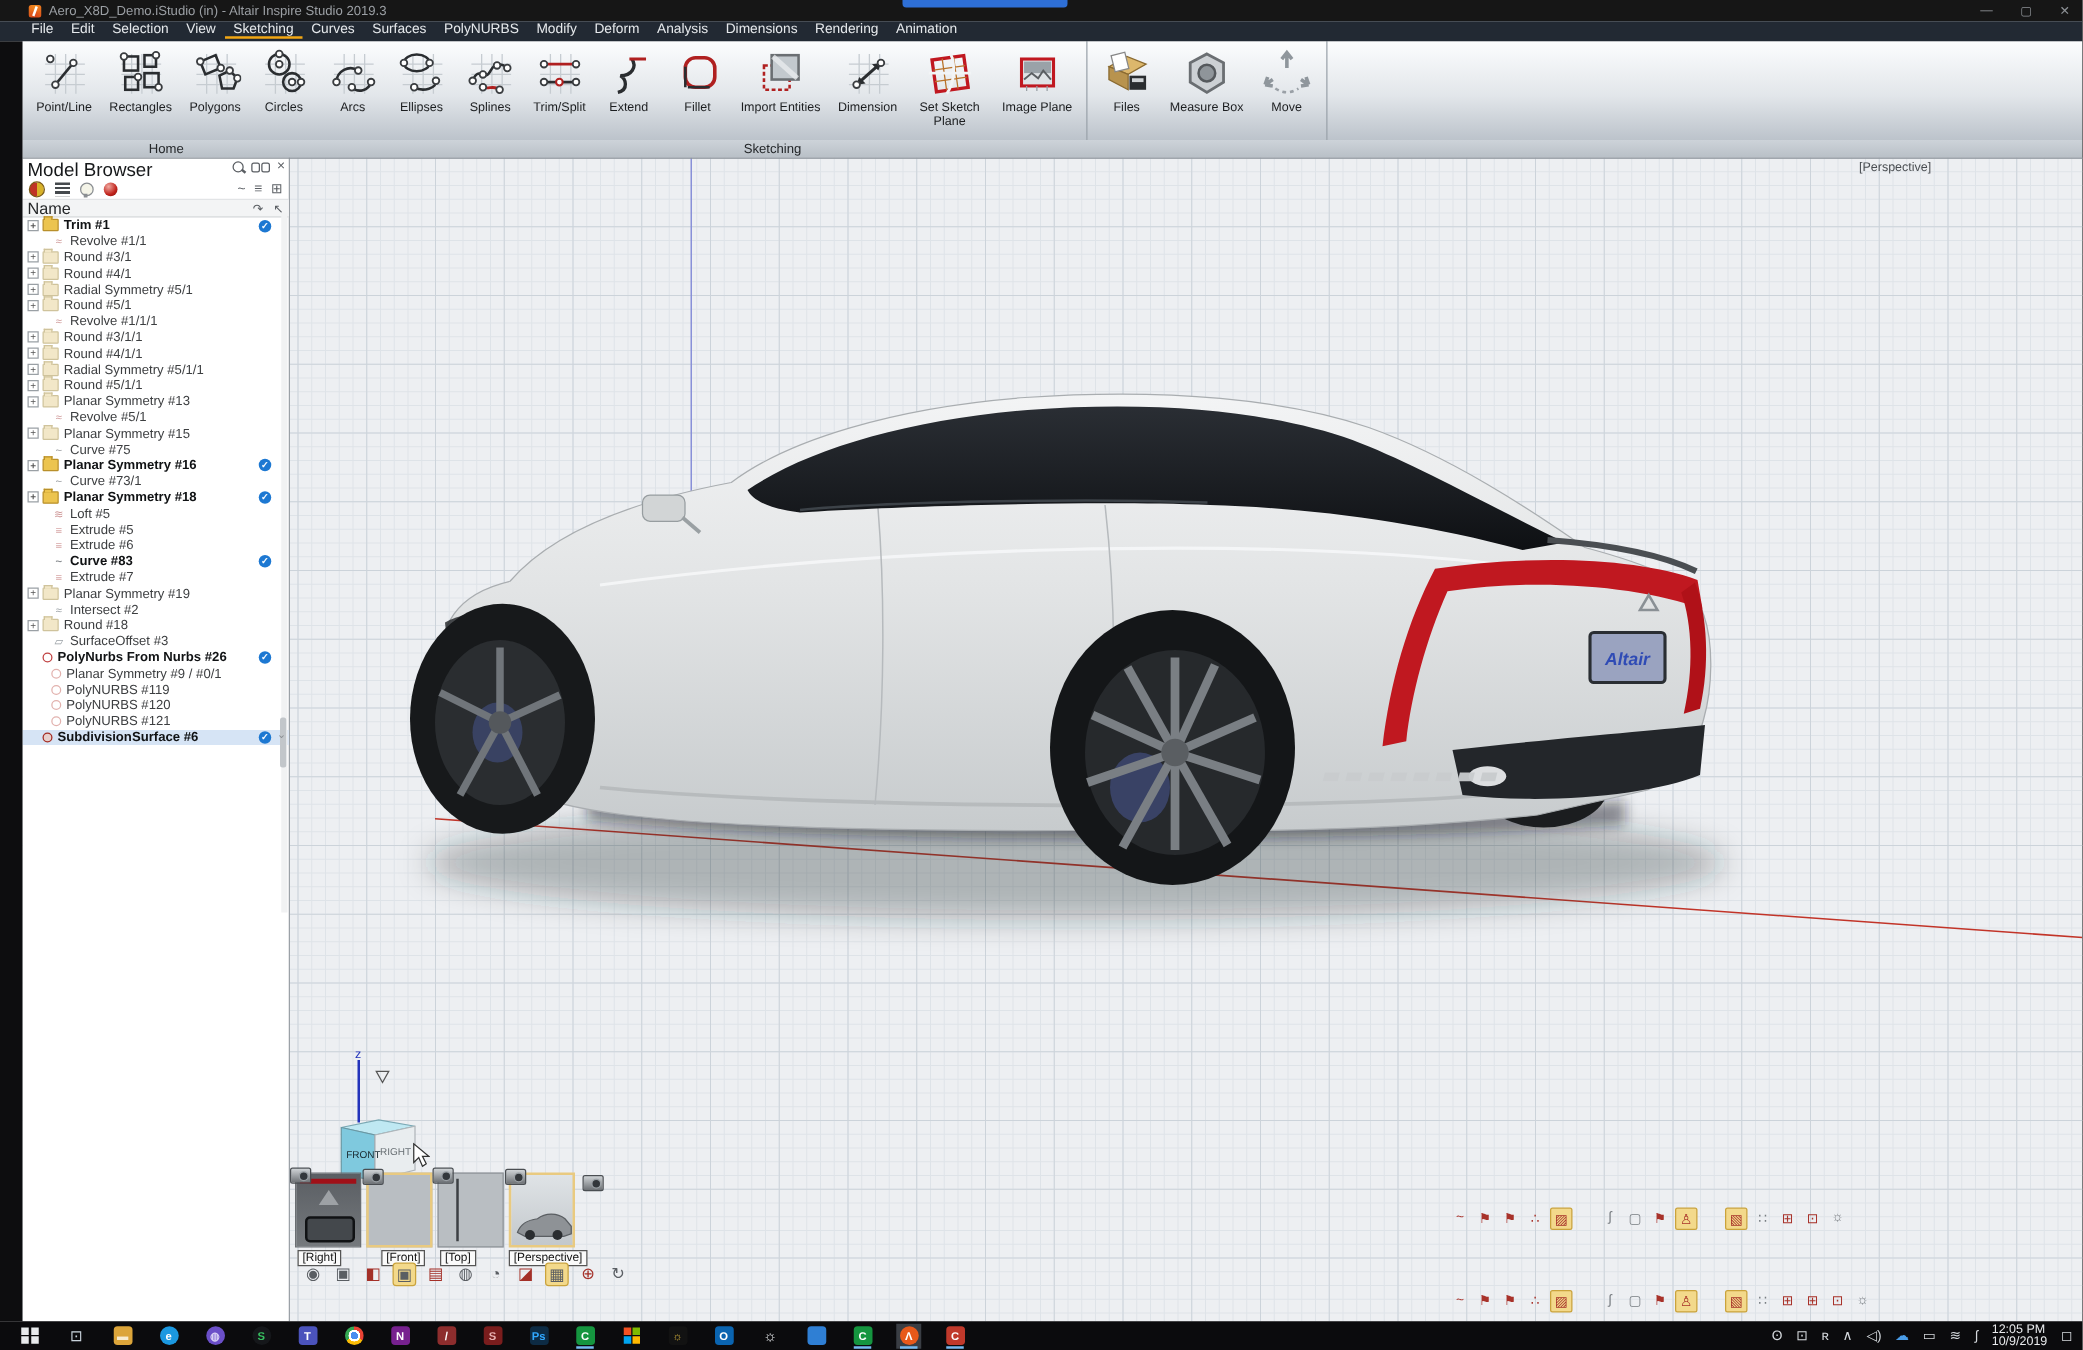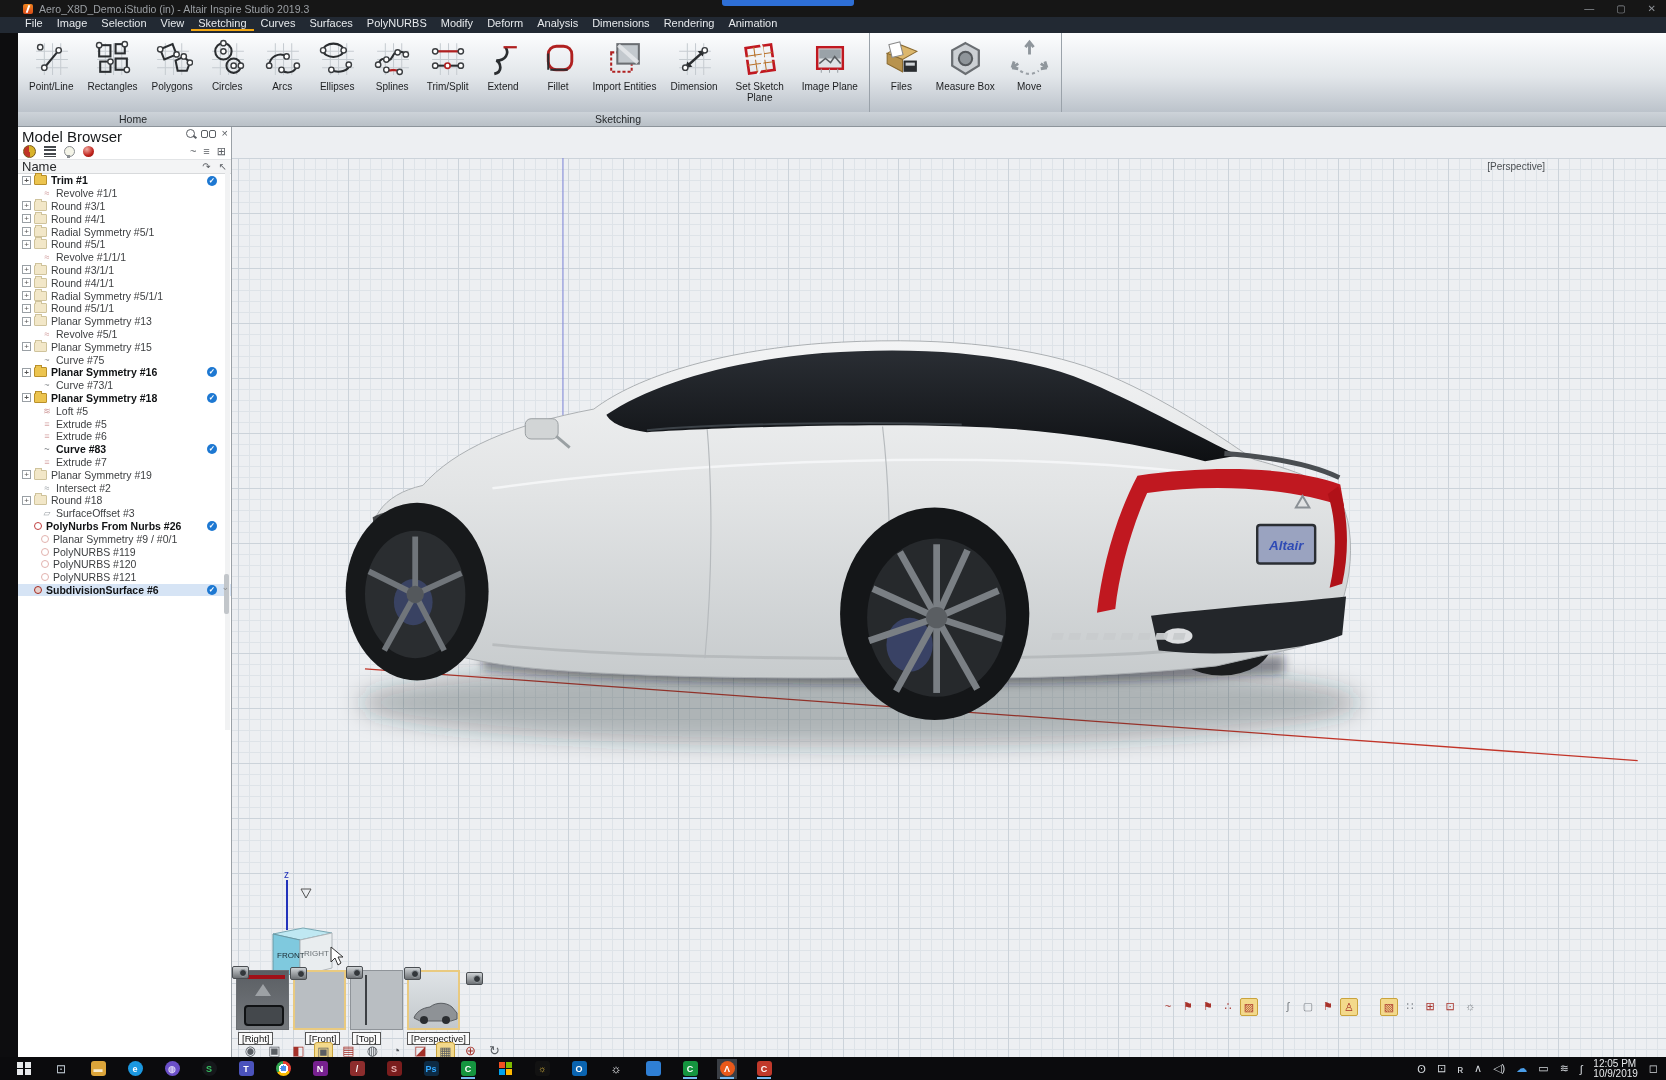--- a/index.html
+++ b/index.html
@@ -22,21 +22,21 @@
   .rtool{display:flex;flex-direction:column;align-items:center;padding:5px 7px 0;}
   .rtool svg{width:41px;height:41px;display:block;}
   .rlabel{font-size:10px;color:#1c1e20;line-height:11px;margin-top:2px;text-align:center;white-space:nowrap;}
   .rlabel.wrap{white-space:normal;max-width:56px;}
   .tabrow{position:absolute;top:112px;left:18px;right:0;height:14px;background:linear-gradient(#cdd3d9,#b9c0c7);border-bottom:1px solid #8d949b;z-index:50;text-align:center;}
   .tabcell{position:absolute;top:0;height:14px;display:flex;align-items:center;justify-content:center;font-size:10.5px;color:#24272a;}
   
   .viewport{position:absolute;left:18px;top:126px;right:0;bottom:23px;background-color:#edeff2;
     background-image:linear-gradient(#ccd3da 1px,transparent 1px),linear-gradient(90deg,#ccd3da 1px,transparent 1px),
       linear-gradient(#dee3e8 1px,transparent 1px),linear-gradient(90deg,#dee3e8 1px,transparent 1px);
-    background-size:55px 55px,55px 55px,11px 11px,11px 11px;z-index:1;margin-top:32px;}
+    background-size:55px 55px,55px 55px,11px 11px,11px 11px;z-index:1;}
   .vplabel{position:absolute;top:3px;right:121px;font-size:10px;color:#4a4e52;z-index:5;}
   .scene{position:absolute;left:0;top:0;width:100%;height:100%;z-index:2;}
   
   .vcube{position:absolute;left:222px;top:710px;width:100px;height:110px;z-index:3;}
   
   .thumbs{position:absolute;left:218px;top:812px;height:80px;z-index:6;}
   .thumb{position:absolute;top:0;width:53px;height:60px;background:#b9bec2;border:1px solid #8f9499;box-sizing:border-box;}
   .thumb.sel{background:linear-gradient(#5a5e63,#75797d);border-color:#6a6e72;}
   .thumb.tan{border:2px solid #e9ca80;}
   .thumb .redbar{position:absolute;left:3px;right:3px;top:4px;height:4px;background:#a01018;}
@@ -128,21 +128,21 @@
     <span class="winctrls" id="winctrls">
         <span>—</span>
         <span>▢</span>
         <span>✕</span>
       </span>
   </div>
   <div class="overlaybar"></div>
 
   <div class="menubar" id="menubar">
       <span class="menuitem">File</span>
-      <span class="menuitem">Image</span>
+      <span class="menuitem">Edit</span>
       <span class="menuitem">Selection</span>
       <span class="menuitem">View</span>
       <span class="menuitem active">Sketching</span>
       <span class="menuitem">Curves</span>
       <span class="menuitem">Surfaces</span>
       <span class="menuitem">PolyNURBS</span>
       <span class="menuitem">Modify</span>
       <span class="menuitem">Deform</span>
       <span class="menuitem">Analysis</span>
       <span class="menuitem">Dimensions</span>

